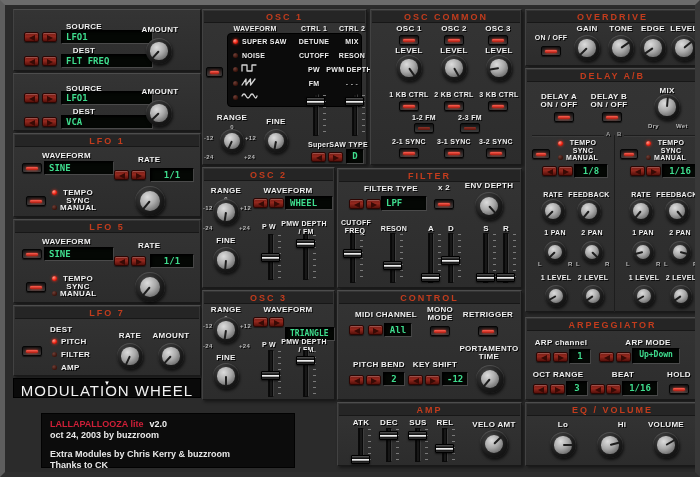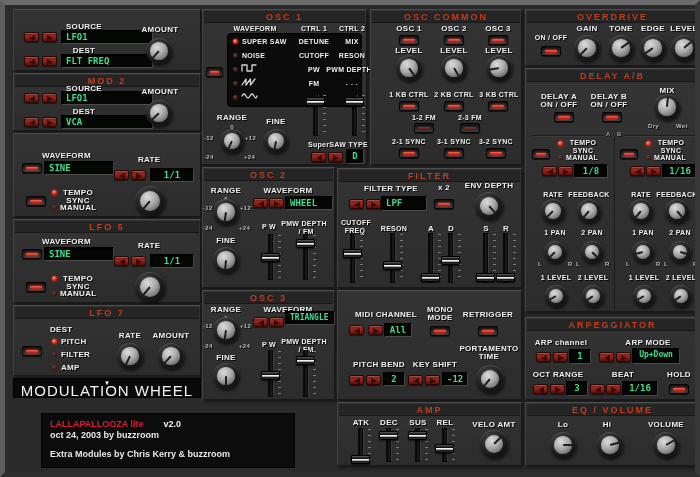--- a/index.html
+++ b/index.html
@@ -34,21 +34,21 @@
 .sl .hd{position:absolute;left:0;width:19px;height:9px;border:1px solid #000;border-radius:1px;background:linear-gradient(to bottom,#5b5b5b 0,#191919 30%,#0d0d0d 44%,#efefef 50%,#d9d9d9 62%,#161616 72%,#2e2e2e 100%);box-shadow:0 1px 2px rgba(0,0,0,.6);display:block}
 .blk{position:absolute;background:#0b0b0b;border:1px solid #000}
 .wv{position:absolute}
 .wv path{fill:none;stroke:#d4d4d4;stroke-width:1.3;stroke-linejoin:round;stroke-linecap:round}
 .dline{position:absolute;background:#1d1d1d;box-shadow:0 1px 0 rgba(255,255,255,.05)}
 .modwheel{position:absolute;left:8px;top:373px;width:188px;height:20px;background:#0a0a0a;border:1px solid #000;display:flex;flex-direction:column;align-items:center;justify-content:center}
 .modwheel .tri{color:#fff;font-size:6px;line-height:5px}
 .modwheel .tx{color:#f2f2f2;font-size:15px;font-weight:normal;letter-spacing:1px;line-height:10px}
 .info{position:absolute;left:36px;top:408px;width:254px;height:55px;background:#0c0c0c;border:1px solid #020202;padding:5px 8px;font-size:9px;font-weight:bold;color:#e8e8e8;line-height:11px}
 .info .t{color:#cf1f38;display:inline}
-.info .v{color:#efefef;display:inline;margin-left:20px}
+.info .v{color:#efefef;display:inline;margin-left:6px}
 </style>
 </head>
 <body>
 
 <div id="stage">
 
   <div class="panel" style="left:8px;top:4px;width:188px;height:62px">
     <span class="lb ctr" style="left:70px;top:13px">SOURCE</span>
     <div class="ab l" style="left:10px;top:22px">
         <i></i>
@@ -65,21 +65,20 @@
         <i></i>
       </div>
     <div class="disp" style="left:47px;top:44px;width:92px">FLT FREQ</div>
     <span class="lb ctr" style="left:146px;top:16px">AMOUNT</span>
     <div class="knob k26" style="left:132px;top:28px">
         <i class="ptr" style="transform:rotate(42deg)"></i>
       </div>
   </div>
 
   <div class="panel" style="left:8px;top:68px;width:188px;height:58px">
-    <div class="hdr">MOD 2</div>
     <span class="lb ctr" style="left:70px;top:11px">SOURCE</span>
     <div class="ab l" style="left:10px;top:19px">
         <i></i>
       </div>
     <div class="ab r" style="left:28px;top:19px">
         <i></i>
       </div>
     <div class="disp" style="left:47px;top:17px;width:92px">LFO1</div>
     <span class="lb ctr" style="left:70px;top:34px">DEST</span>
     <div class="ab l" style="left:10px;top:43px">
@@ -89,20 +88,21 @@
         <i></i>
       </div>
     <div class="disp" style="left:47px;top:41px;width:92px">VCA</div>
     <span class="lb ctr" style="left:146px;top:14px">AMOUNT</span>
     <div class="knob k26" style="left:132px;top:26px">
         <i class="ptr" style="transform:rotate(46deg)"></i>
       </div>
   </div>
 
   <div class="panel" style="left:8px;top:128px;width:188px;height:84px">
+    <div class="hdr">LFO 1</div>
     <span class="lb" style="left:28px;top:18px">WAVEFORM</span>
     <div class="btn" style="left:8px;top:29px"></div>
     <div class="disp" style="left:30px;top:27px;width:70px">SINE</div>
     <span class="lb" style="left:124px;top:22px">RATE</span>
     <div class="ab l" style="left:100px;top:36px">
         <i></i>
       </div>
     <div class="ab r" style="left:117px;top:36px">
         <i></i>
       </div>
@@ -163,20 +163,21 @@
   <div class="modwheel">
     <span class="tri">▼</span>
     <span class="tx">MODULATION WHEEL</span>
   </div>
 
   <div class="info">
     <div><span class="t">LALLAPALLOOZA lite</span><span class="v">v2.0</span></div>
     <div>oct 24, 2003  by buzzroom</div>
     <div style="height:8px"></div>
     <div>Extra Modules by  Chris Kerry &amp; buzzroom</div>
+    <div>Thanks to CK</div>
   </div>
 
   <div class="panel" style="left:197px;top:4px;width:165px;height:156px">
     <div class="hdr">OSC 1</div>
     <span class="lb ctr s7" style="left:52px;top:15px">WAVEFORM</span>
     <span class="lb ctr s7" style="left:111px;top:15px">CTRL 1</span>
     <span class="lb ctr s7" style="left:149px;top:15px">CTRL 2</span>
     <div class="blk" style="left:24px;top:23px;width:135px;height:74px;border-radius:4px"></div>
     <div class="btn" style="left:3px;top:57px;width:17px"></div>
     <i class="led" style="left:30px;top:29px"></i>
@@ -285,21 +286,21 @@
     <span class="lb t6" style="left:37px;top:31px">+12</span>
     <span class="lb t6" style="left:0px;top:51px">-24</span>
     <span class="lb t6" style="left:36px;top:51px">+24</span>
     <span class="lb ctr" style="left:85px;top:15px">WAVEFORM</span>
     <div class="ab l" style="left:50px;top:26px">
         <i></i>
       </div>
     <div class="ab r" style="left:66px;top:26px">
         <i></i>
       </div>
-    <div class="disp s8" style="left:82px;top:20px;width:50px">TRIANGLE</div>
+    <div class="disp s8" style="left:82px;top:36px;width:50px">TRIANGLE</div>
     <span class="lb ctr s7" style="left:66px;top:50px">P W</span>
     <span class="lb ctr s7" style="left:101px;top:47px">PMW DEPTH</span>
     <span class="lb ctr s7" style="left:103px;top:55px">/ FM</span>
     <span class="lb ctr" style="left:23px;top:63px">FINE</span>
     <div class="knob k26" style="left:10px;top:72px">
         <i class="ptr" style="transform:rotate(0deg)"></i>
       </div>
     <div class="sl" style="left:58px;top:59px;height:47px">
         <i class="tr"></i>
         <i class="tks"></i>
@@ -398,20 +399,21 @@
         <b class="hd" style="top:80%"></b>
       </div>
     <div class="sl" style="left:158px;top:64px;height:50px">
         <i class="tr"></i>
         <i class="tks"></i>
         <b class="hd" style="top:80%"></b>
       </div>
   </div>
 
   <div class="panel" style="left:332px;top:285px;width:185px;height:110px">
+    <div class="hdr">CONTROL</div>
     <span class="lb ctr" style="left:48px;top:20px">MIDI CHANNEL</span>
     <div class="ab l" style="left:11px;top:34px">
         <i></i>
       </div>
     <div class="ab r" style="left:30px;top:34px">
         <i></i>
       </div>
     <div class="disp ctr" style="left:46px;top:32px;width:28px">All</div>
     <span class="lb wrap" style="left:82px;top:15px;width:40px">MONO MODE</span>
     <div class="btn" style="left:92px;top:35px"></div>
@@ -628,21 +630,21 @@
     <div class="ab r" style="left:80px;top:66px">
         <i></i>
       </div>
     <div class="disp ctr" style="left:96px;top:63px;width:36px;height:15px">1/16</div>
     <div class="btn" style="left:143px;top:66px"></div>
   </div>
 
   <div class="panel" style="left:520px;top:397px;width:175px;height:64px">
     <div class="hdr">EQ  /  VOLUME</div>
     <span class="lb ctr" style="left:37px;top:18px">Lo</span>
-    <span class="lb ctr" style="left:81px;top:18px">Hi</span>
+    <span class="lb ctr" style="left:96px;top:18px">Hi</span>
     <span class="lb ctr" style="left:140px;top:18px">VOLUME</span>
     <div class="knob k26" style="left:24px;top:29px">
         <i class="ptr" style="transform:rotate(270deg)"></i>
       </div>
     <div class="knob k26" style="left:71px;top:29px">
         <i class="ptr" style="transform:rotate(255deg)"></i>
       </div>
     <div class="knob k26" style="left:127px;top:29px">
         <i class="ptr" style="transform:rotate(240deg)"></i>
       </div>

